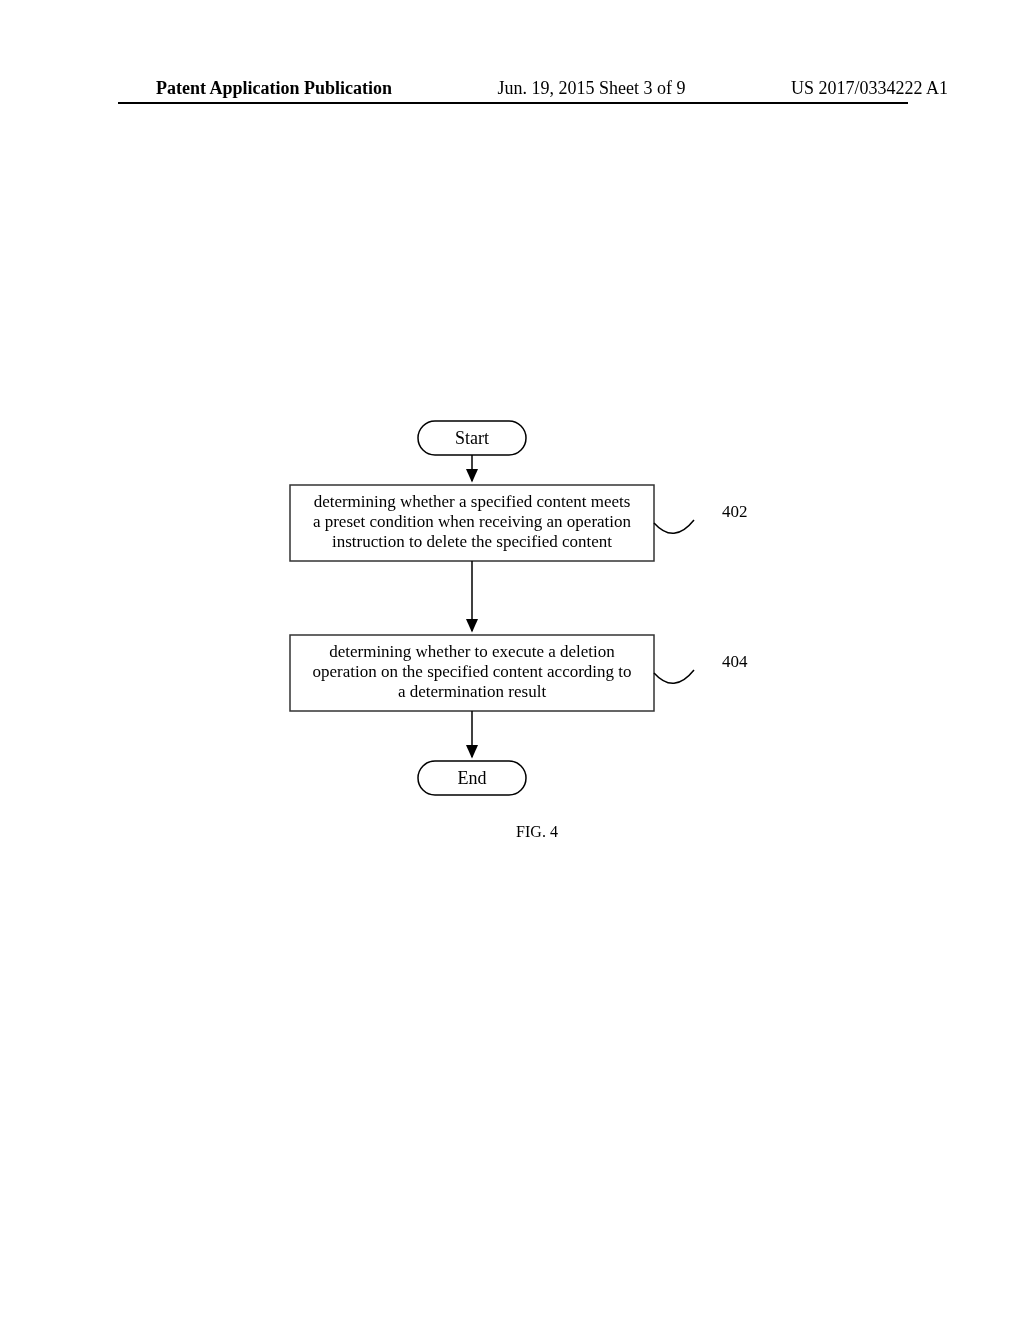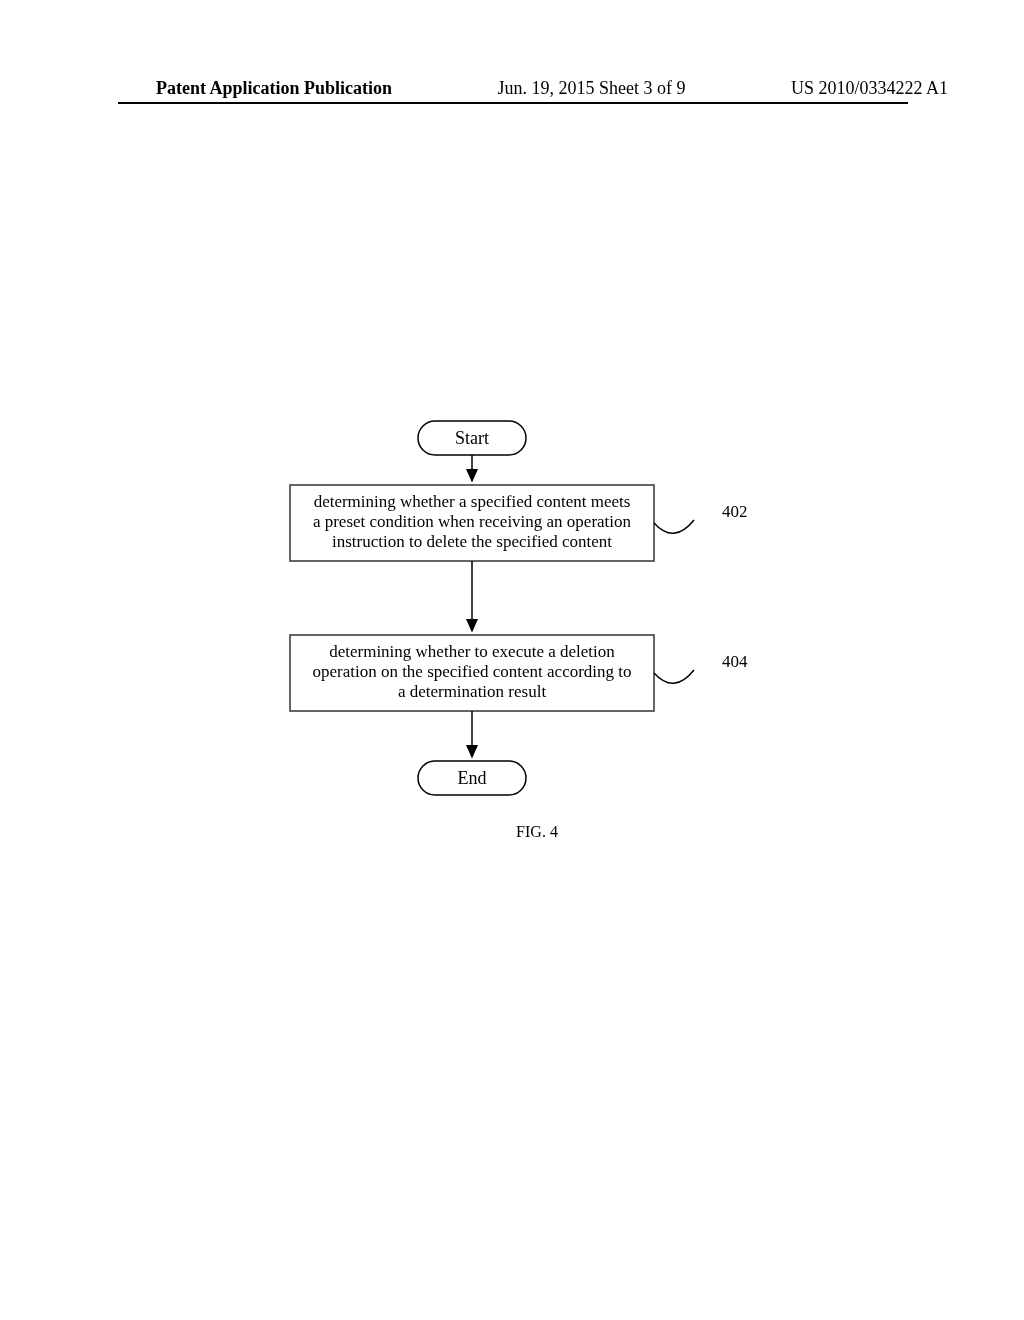--- a/index.html
+++ b/index.html
@@ -87,21 +87,21 @@
       color: #000;
       margin-left: 25px;
     }
   </style>
 </head>
 <body>
 
 <div class="header">
   <span class="header-left">Patent Application Publication</span>
   <span class="header-center">Jun. 19, 2015  Sheet 3 of 9</span>
-  <span class="header-right">US 2010/0334222 A1</span>
+  <span class="header-right">US 2017/0334222 A1</span>
 </div>
 <div class="header-rule"></div>
 
 <div class="diagram-container">
   <svg class="flowchart-svg" width="700" height="420" viewBox="0 0 700 420">
     <defs>
       <marker id="arrowhead" markerWidth="10" markerHeight="8" refX="8" refY="4" orient="auto">
         <polygon points="0 0, 9 4, 0 8" fill="#000"></polygon>
       </marker>
     </defs>

